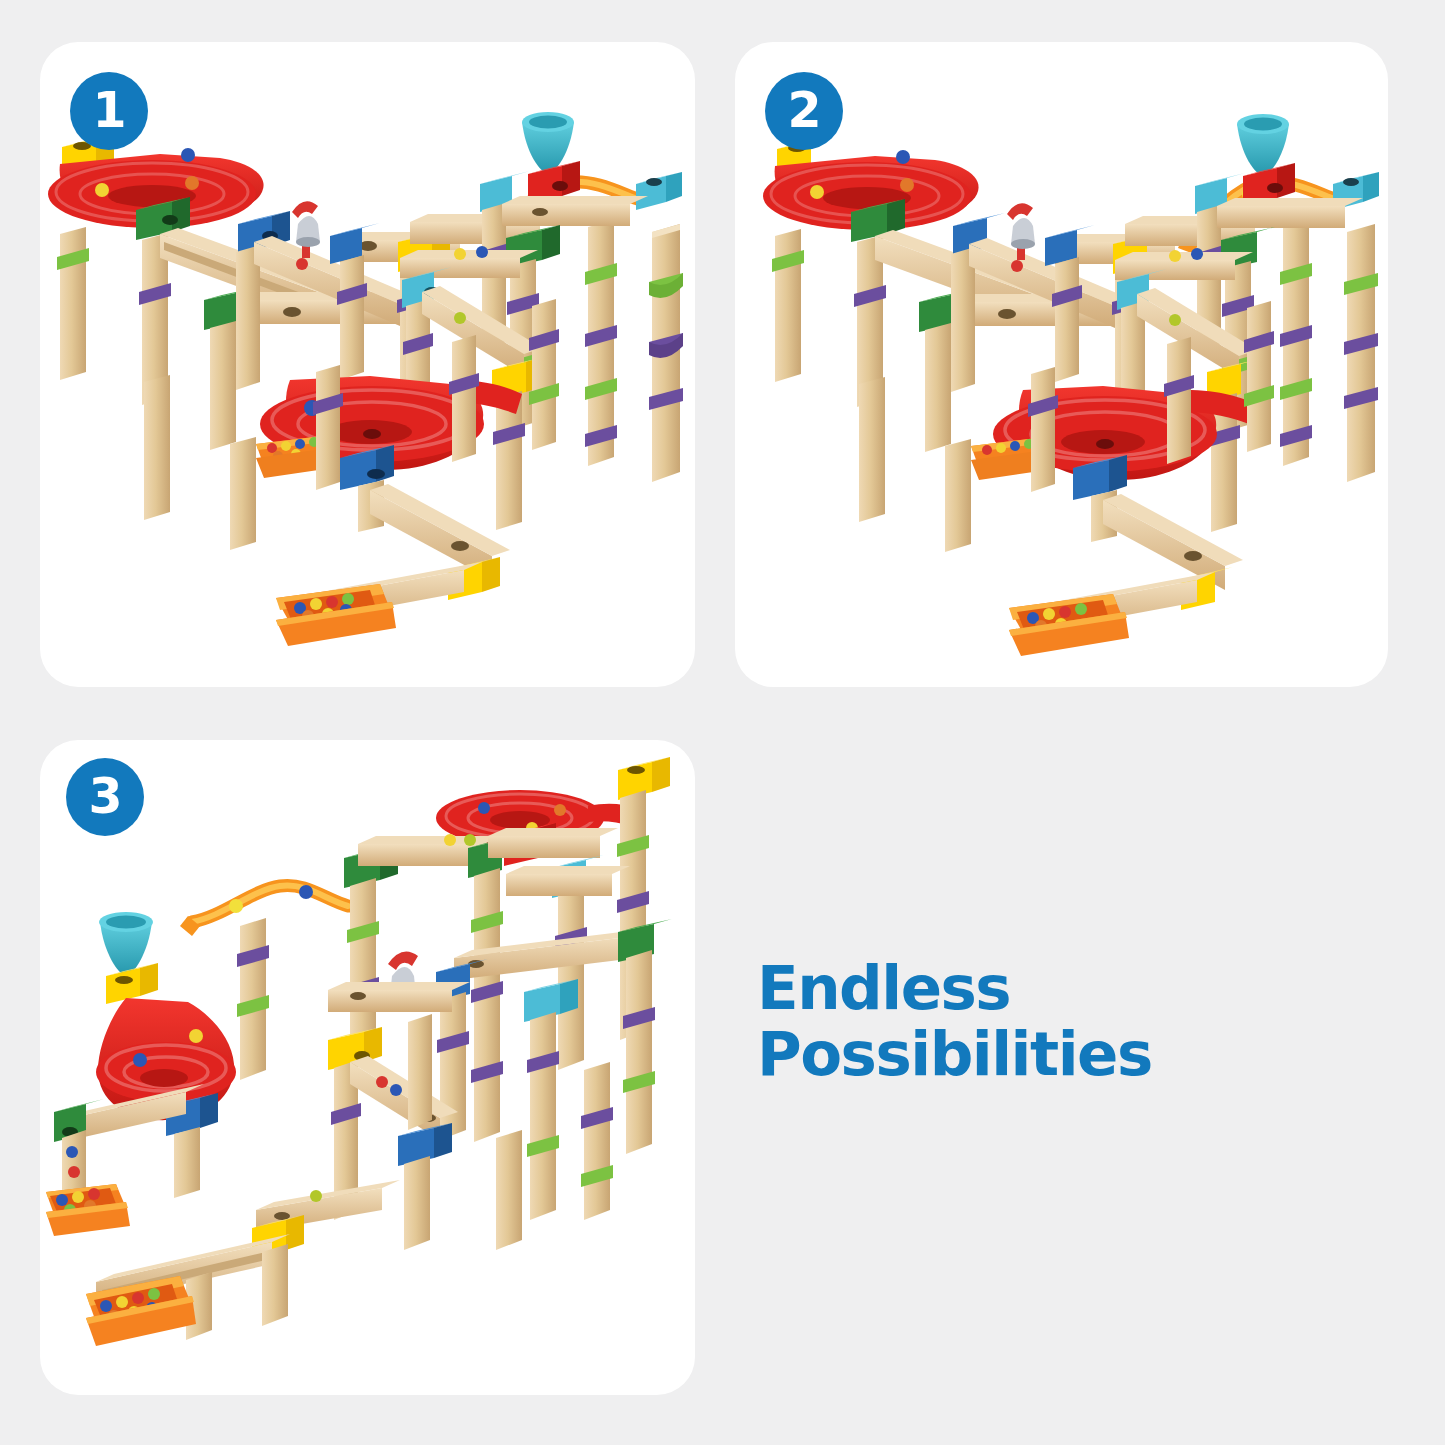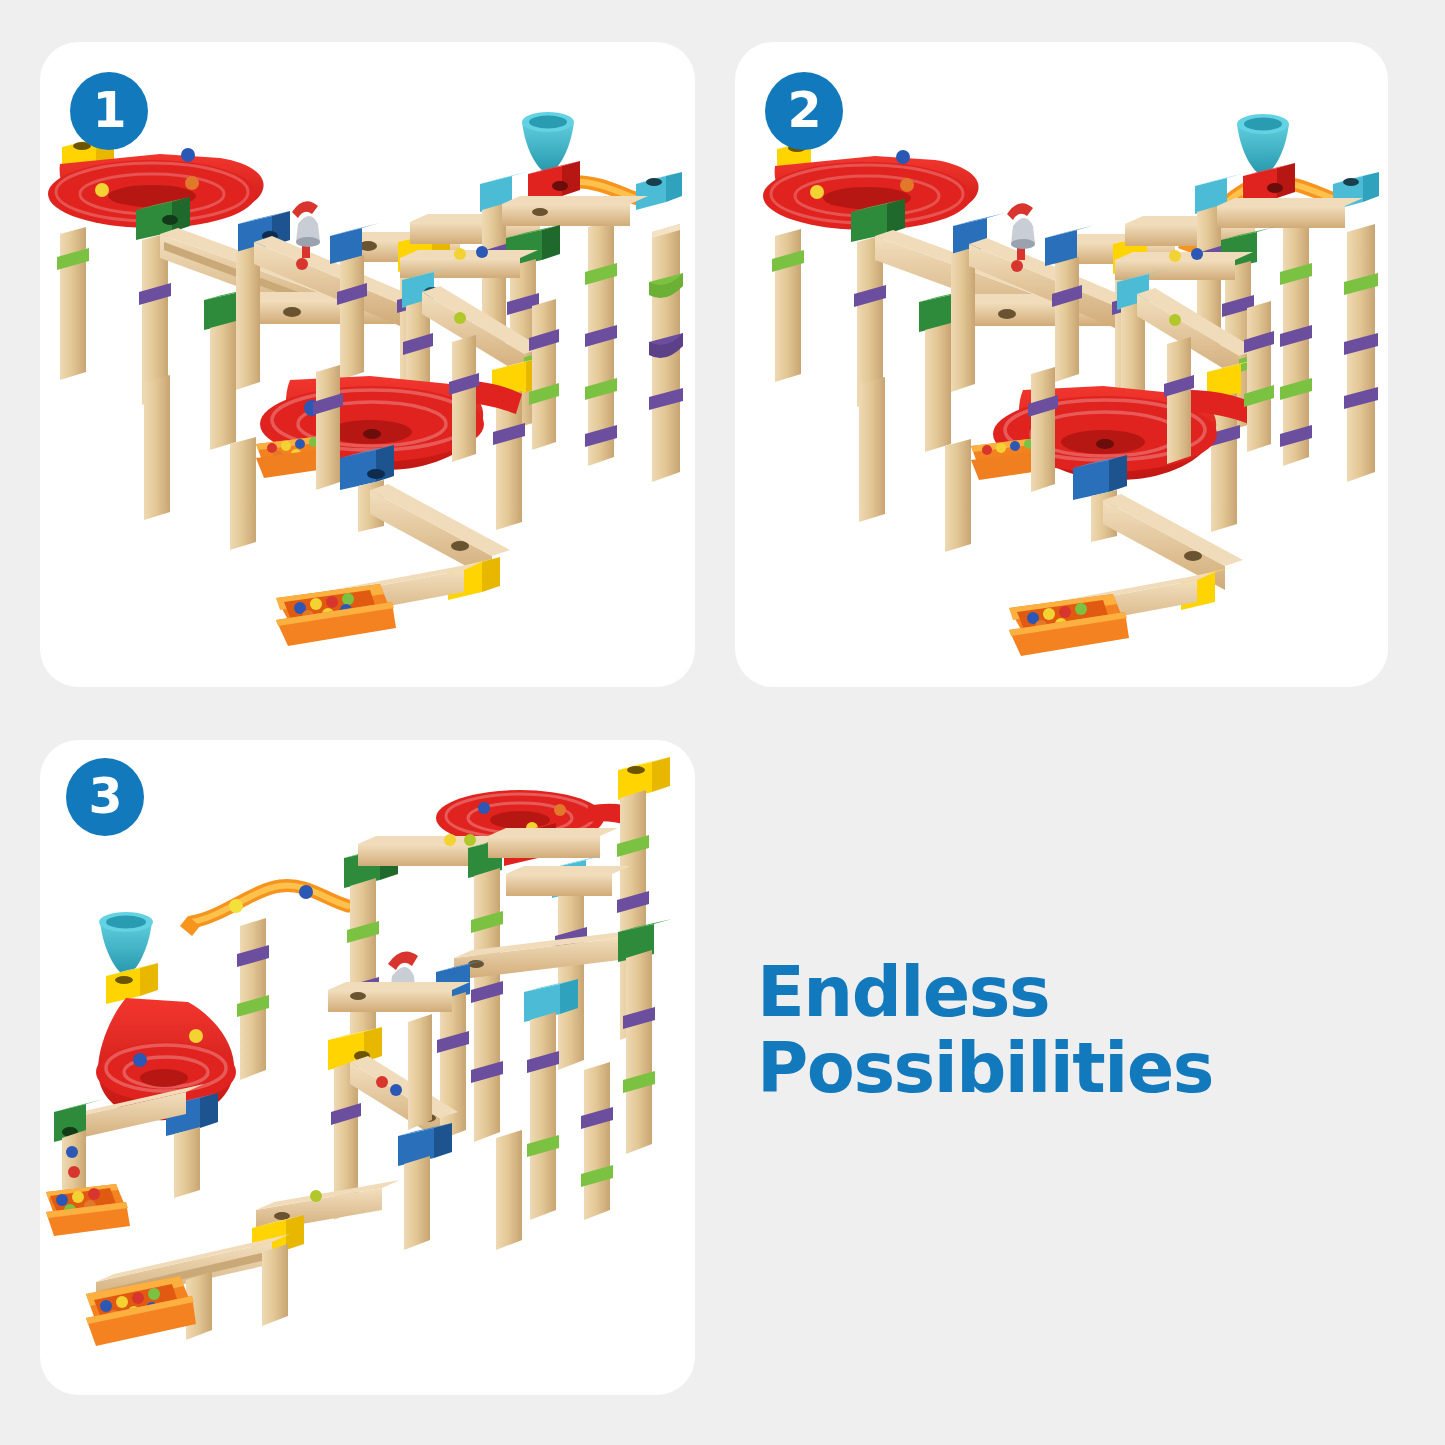--- a/index.html
+++ b/index.html
@@ -42,21 +42,21 @@
   .scene { position:absolute; left:0; top:0; width:100%; height:100%; }
 
   .headline {
     position:absolute;
     left:757px;
     top:955px;
     width:640px;
     color:#1279bd;
     font-family:"DejaVu Sans", sans-serif;
     font-weight:bold;
-    font-size:70px;
+    font-size:61px;
     line-height:1.08;
     letter-spacing:-1.5px;
   }
   .headline .line { display:block; white-space:nowrap; }
 </style>
 </head>
 <body>
 
 <div class="stage">
 

